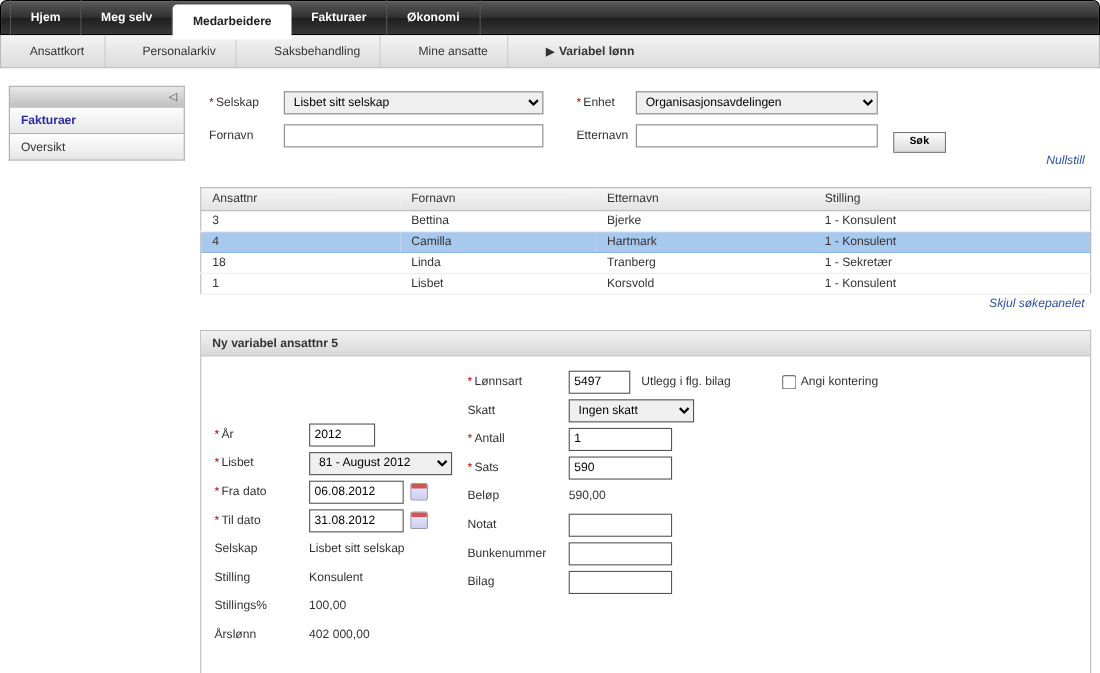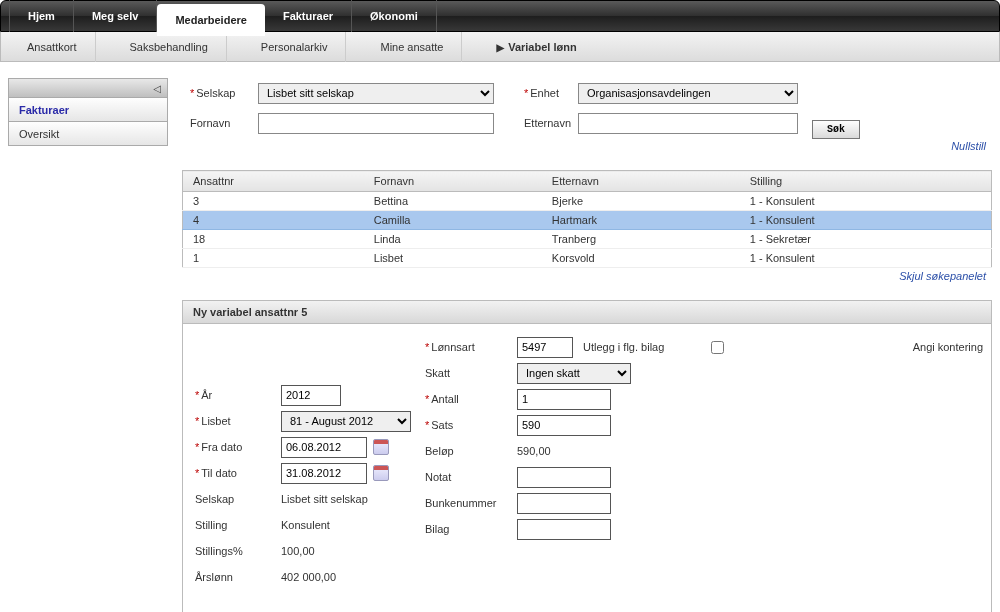--- a/index.html
+++ b/index.html
@@ -150,42 +150,42 @@
 .w-year { width: 60px; }
 .w-period { width: 130px; }
 .w-date { width: 86px; }
 .w-code { width: 56px; }
 .w-qty { width: 94px; }
 .w-tax { width: 114px; }
 .frow .ro { padding-left: 0; }
 .cal-icon { display:inline-block; width:16px; height:16px; margin-left:6px;
   background: linear-gradient(#eef,#cce); border:1px solid #99b; border-radius:2px; position:relative; }
 .cal-icon::before { content:""; position:absolute; top:0;left:0;right:0;height:4px; background:#c55; border-radius:1px 1px 0 0;}
-.cklabel { display:flex; align-items:center; gap:14px;justify-content:space-between; }
+.cklabel { display:flex; align-items:center; gap:4px; }
 
 .panel-foot { display:flex; justify-content:flex-end; align-items:center; gap:16px; padding: 10px 12px; }
 .btn-primary { font-weight: bold; padding: 4px 28px; border: 2px solid #888; }
 </style>
 </head>
 <body>
 
 <div class="app">
 
   <div class="topbar" id="topbar">
       <div class="tab">Hjem</div>
       <div class="tab">Meg selv</div>
       <div class="tab active">Medarbeidere</div>
       <div class="tab">Fakturaer</div>
       <div class="tab">Økonomi</div>
     </div>
 
   <div class="subbar" id="subbar">
       <div class="item">Ansattkort</div>
+      <div class="item">Personalarkiv</div>
       <div class="item">Saksbehandling</div>
-      <div class="item">Personalarkiv</div>
       <div class="item">Mine ansatte</div>
       <div class="item current"><span class="arrow">▶</span>Variabel lønn</div>
     </div>
 
   <div class="main">
 
     <div class="leftpanel">
       <div class="leftpanel-head">
         <span class="left-collapse-icon">◁</span>
       </div>

